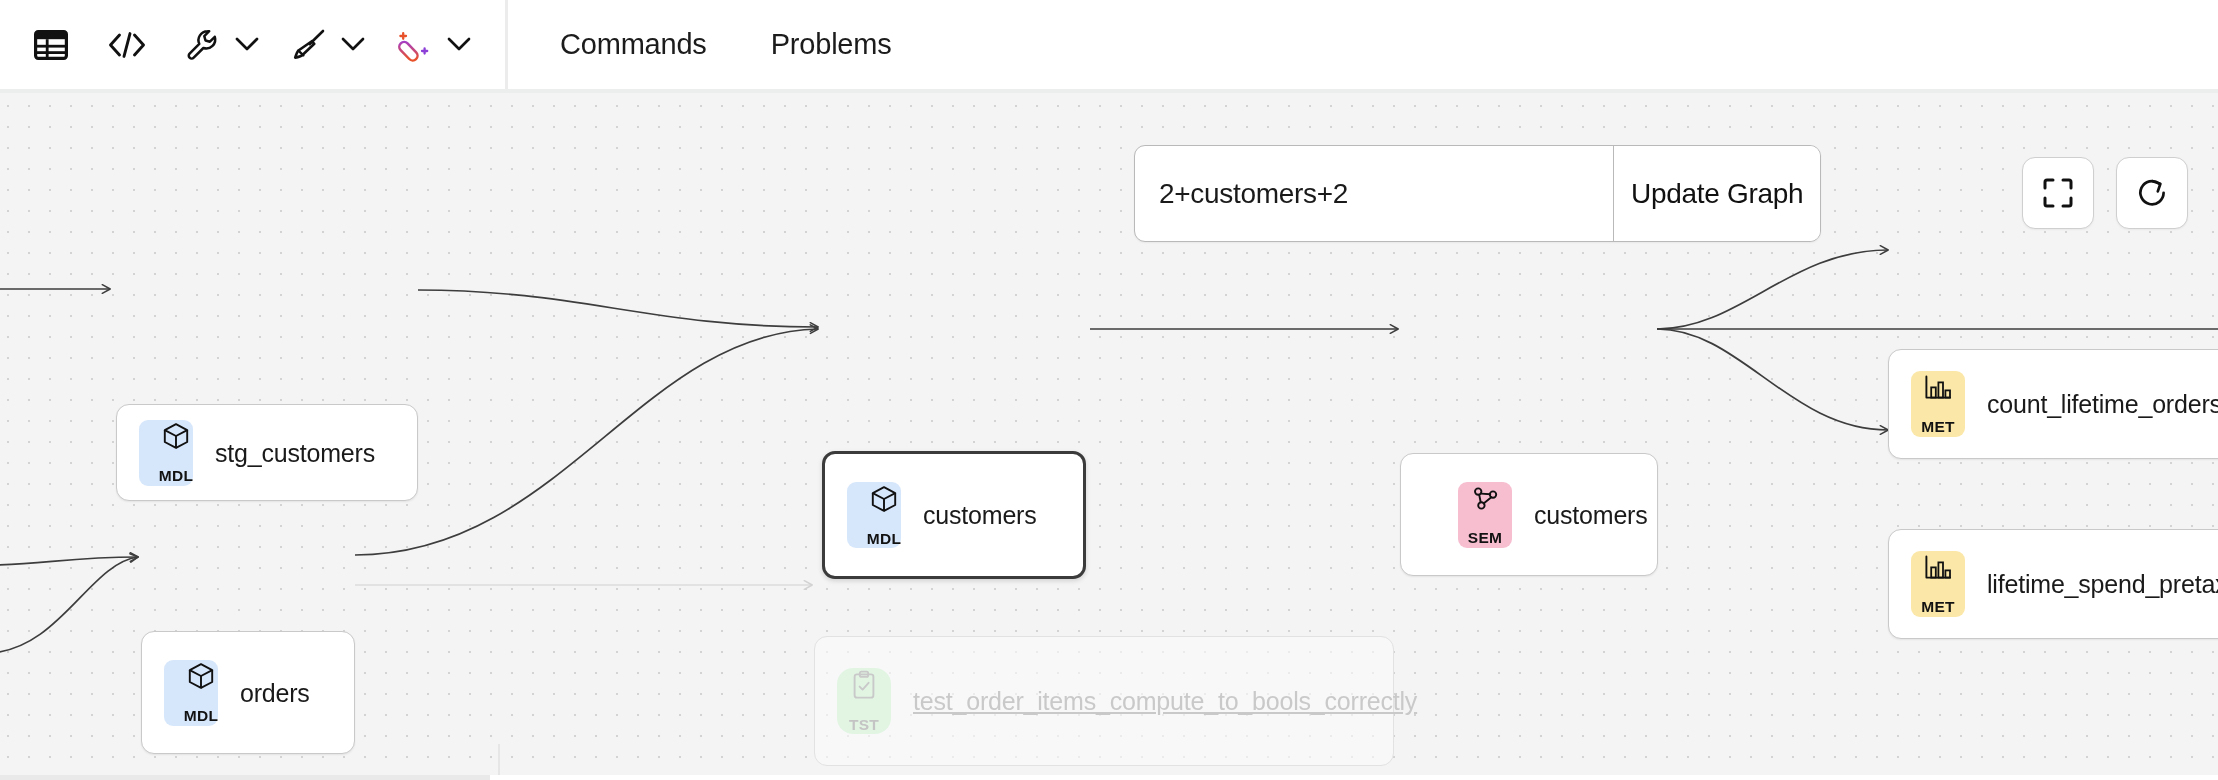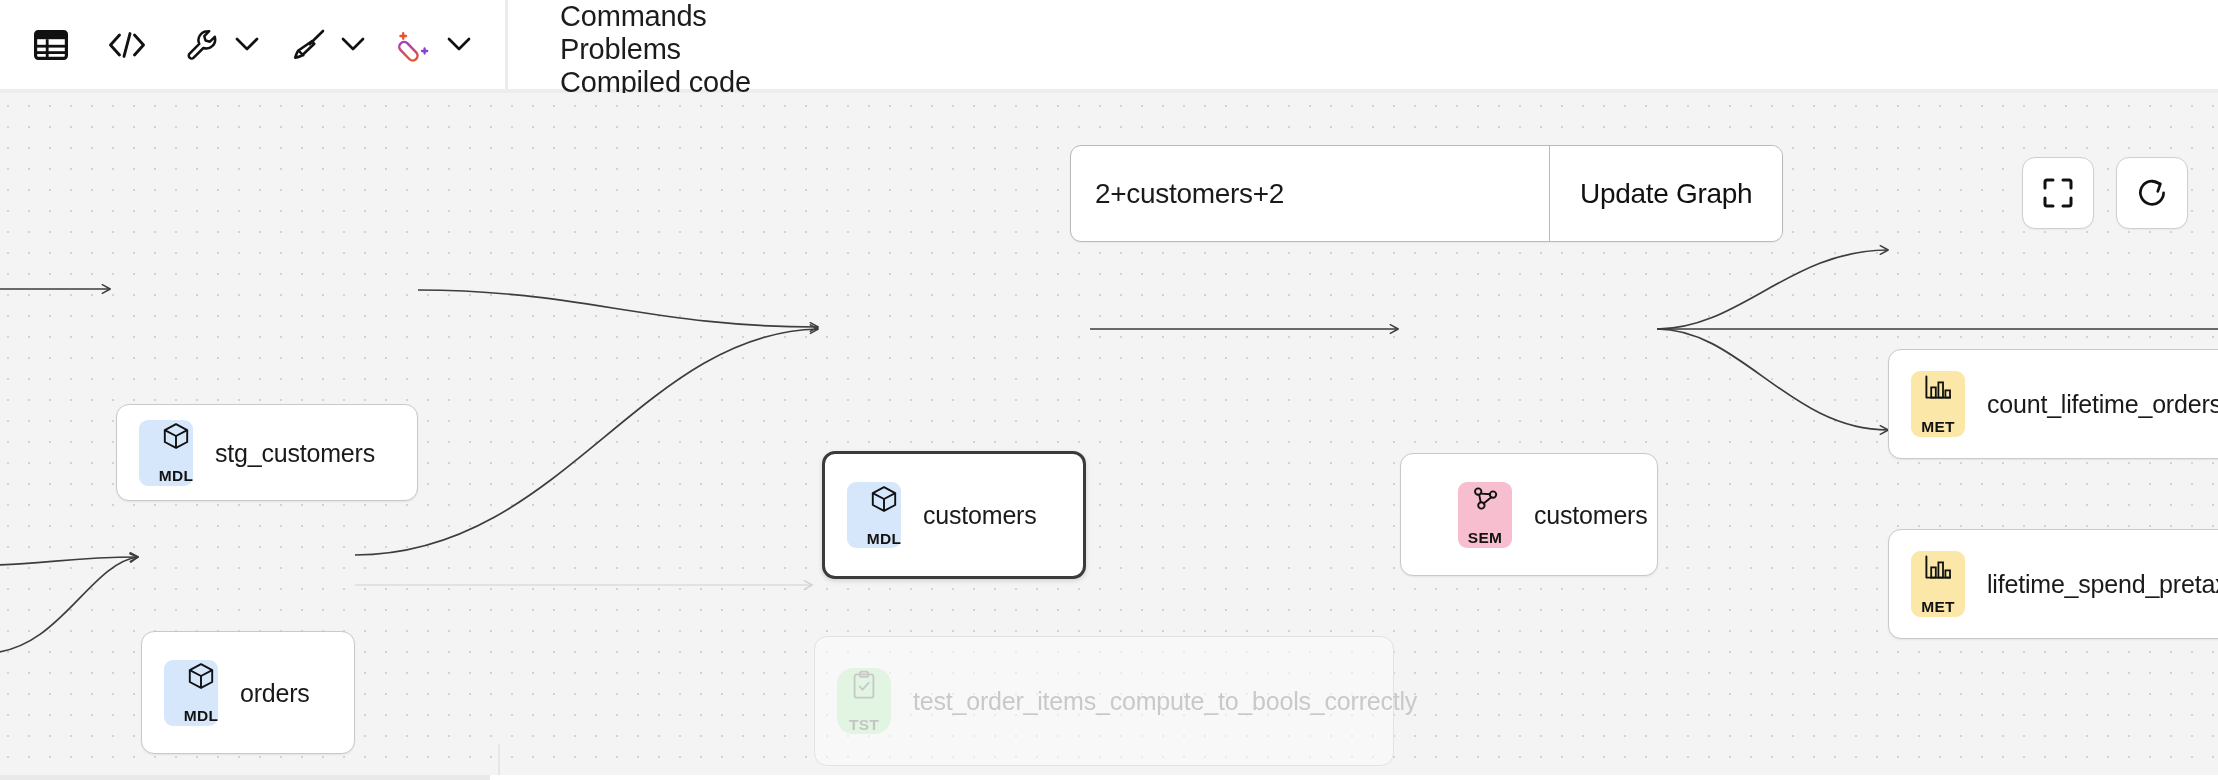--- a/index.html
+++ b/index.html
@@ -54,21 +54,20 @@
     background: #ececec;
     margin: 0 0 0 27px;
     align-self: stretch;
   }
 
   .tabs {
     display: flex;
     align-items: stretch;
     margin-left: 20px;
     height: 100%;
-    flex-direction: column;
   }
   .tab {
     position: relative;
     display: flex;
     align-items: center;
     padding: 0 32px;
     font-size: 29px;
     color: #1c1c1c;
     letter-spacing: -0.2px;
     cursor: pointer;
@@ -124,21 +123,21 @@
     box-shadow: none;
     opacity: 1;
   }
   .node-label {
     font-size: 25px;
     color: #1a1a1a;
     letter-spacing: -0.2px;
     white-space: nowrap;
     line-height: 1.28;
   }
-  .node.dimmed .node-label { color: #c9c9c9; }
+  .node.dimmed .node-label { color: #c9c9c9; text-decoration: underline; }
   .node-label.wrap { white-space: normal; width: 330px; }
 
   
   .badge {
     width: 54px; height: 66px;
     border-radius: 9px;
     display: flex;
     flex-direction: column;
     align-items: center;
     justify-content: center;
@@ -182,21 +181,21 @@
     font-family: "Liberation Sans", sans-serif;
     letter-spacing: -0.3px;
   }
   .search-input::placeholder { color:#9a9a9a; }
   .update-btn {
     border: none;
     border-left: 1.6px solid #b9b9b9;
     background: #ffffff;
     font-size: 28px;
     color: #111111;
-    padding: 0 30px;
+    padding: 0 17px;
     cursor: pointer;
     white-space: nowrap;
     font-family: "Liberation Sans", sans-serif;
     letter-spacing: -0.3px;
   }
 
   
   .ctrl-group { position: absolute; display: flex; gap: 22px; }
   .ctrl-btn {
     width: 72px; height: 72px;
@@ -303,21 +302,20 @@
           </svg>
         </div>
       </div>
     </div>
 
     <div class="divider-v"></div>
 
     <div class="tabs">
       <button class="tab">Commands</button>
       <button class="tab">Problems</button>
-      <button class="tab">Compiled code</button>
     </div>
   </div>
 
   <div class="canvas">
 
     <svg class="edge-layer" viewBox="0 0 2218 687" preserveAspectRatio="none">
       <defs>
         <marker id="arrow" markerWidth="11" markerHeight="11" refX="9.2" refY="5.5" orient="auto" markerUnits="userSpaceOnUse">
           <path d="M1.5 1.2 L9.4 5.5 L1.5 9.8" fill="none" stroke="#3d3d3d" stroke-width="1.5" stroke-linecap="round" stroke-linejoin="round"></path>
         </marker>
@@ -426,21 +424,21 @@
         <svg width="28" height="30" viewBox="0 0 28 30" fill="none">
           <rect x="4.6" y="4.4" width="18.8" height="23.2" rx="2.4" stroke="#c9c9c9" stroke-width="1.9"></rect>
           <rect x="9.8" y="1.6" width="8.4" height="5.2" rx="1.6" stroke="#c9c9c9" stroke-width="1.9"></rect>
           <path d="M9.6 16.6 L12.6 19.6 L18.6 12.8" stroke="#c9c9c9" stroke-width="1.9" stroke-linecap="round" stroke-linejoin="round"></path>
         </svg>
         <span class="badge-text">TST</span>
       </div>
       <span class="node-label wrap">test_order_items_compute_to_bools_correctly</span>
     </div>
 
-    <div class="search-bar" style="left:1070px; top:52px; height:97px;">
+    <div class="search-bar" style="left:1134px; top:52px; height:97px;">
       <input class="search-input" type="text" value="2+customers+2" style="">
       <button class="update-btn">Update Graph</button>
     </div>
 
     <div class="ctrl-group" style="right:30px; top:64px;">
       <div class="ctrl-btn" title="Fit view">
         <svg width="34" height="34" viewBox="0 0 34 34" fill="none">
           <path d="M4 12 V6 a2 2 0 0 1 2-2 h6" stroke="#111" stroke-width="3" stroke-linecap="round" stroke-linejoin="round"></path>
           <path d="M22 4 h6 a2 2 0 0 1 2 2 v6" stroke="#111" stroke-width="3" stroke-linecap="round" stroke-linejoin="round"></path>
           <path d="M30 22 v6 a2 2 0 0 1 -2 2 h-6" stroke="#111" stroke-width="3" stroke-linecap="round" stroke-linejoin="round"></path>

